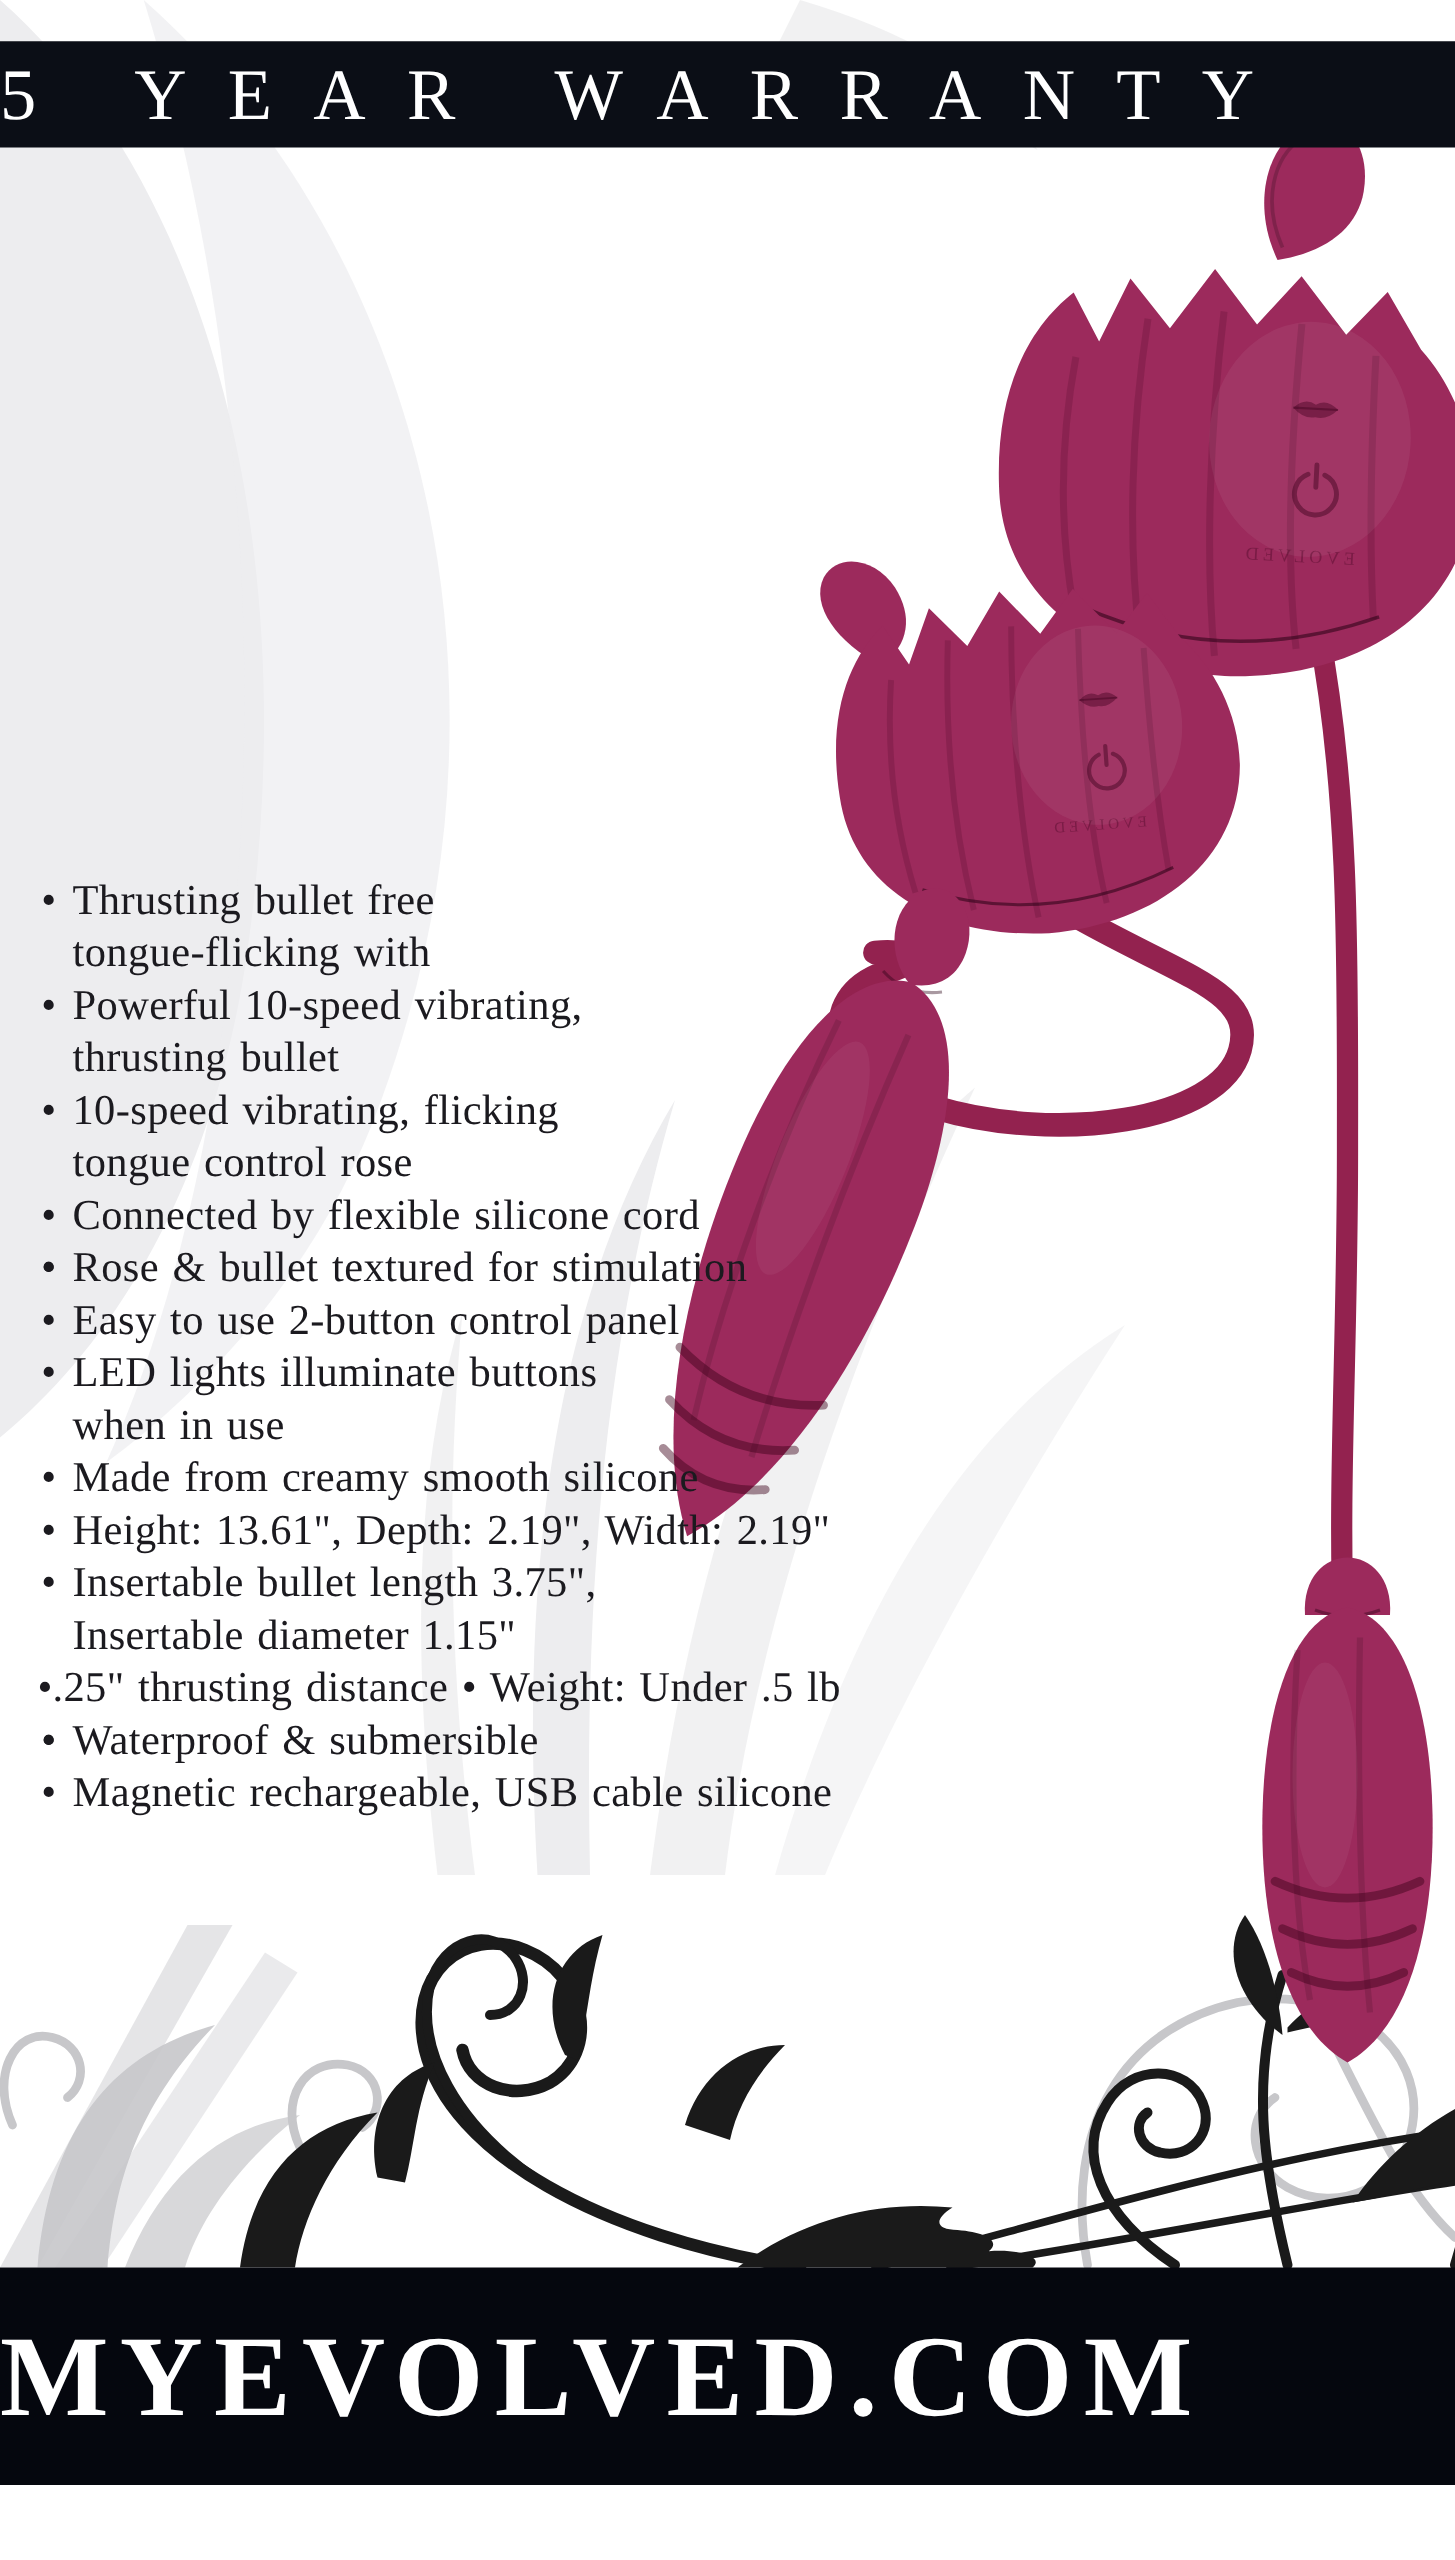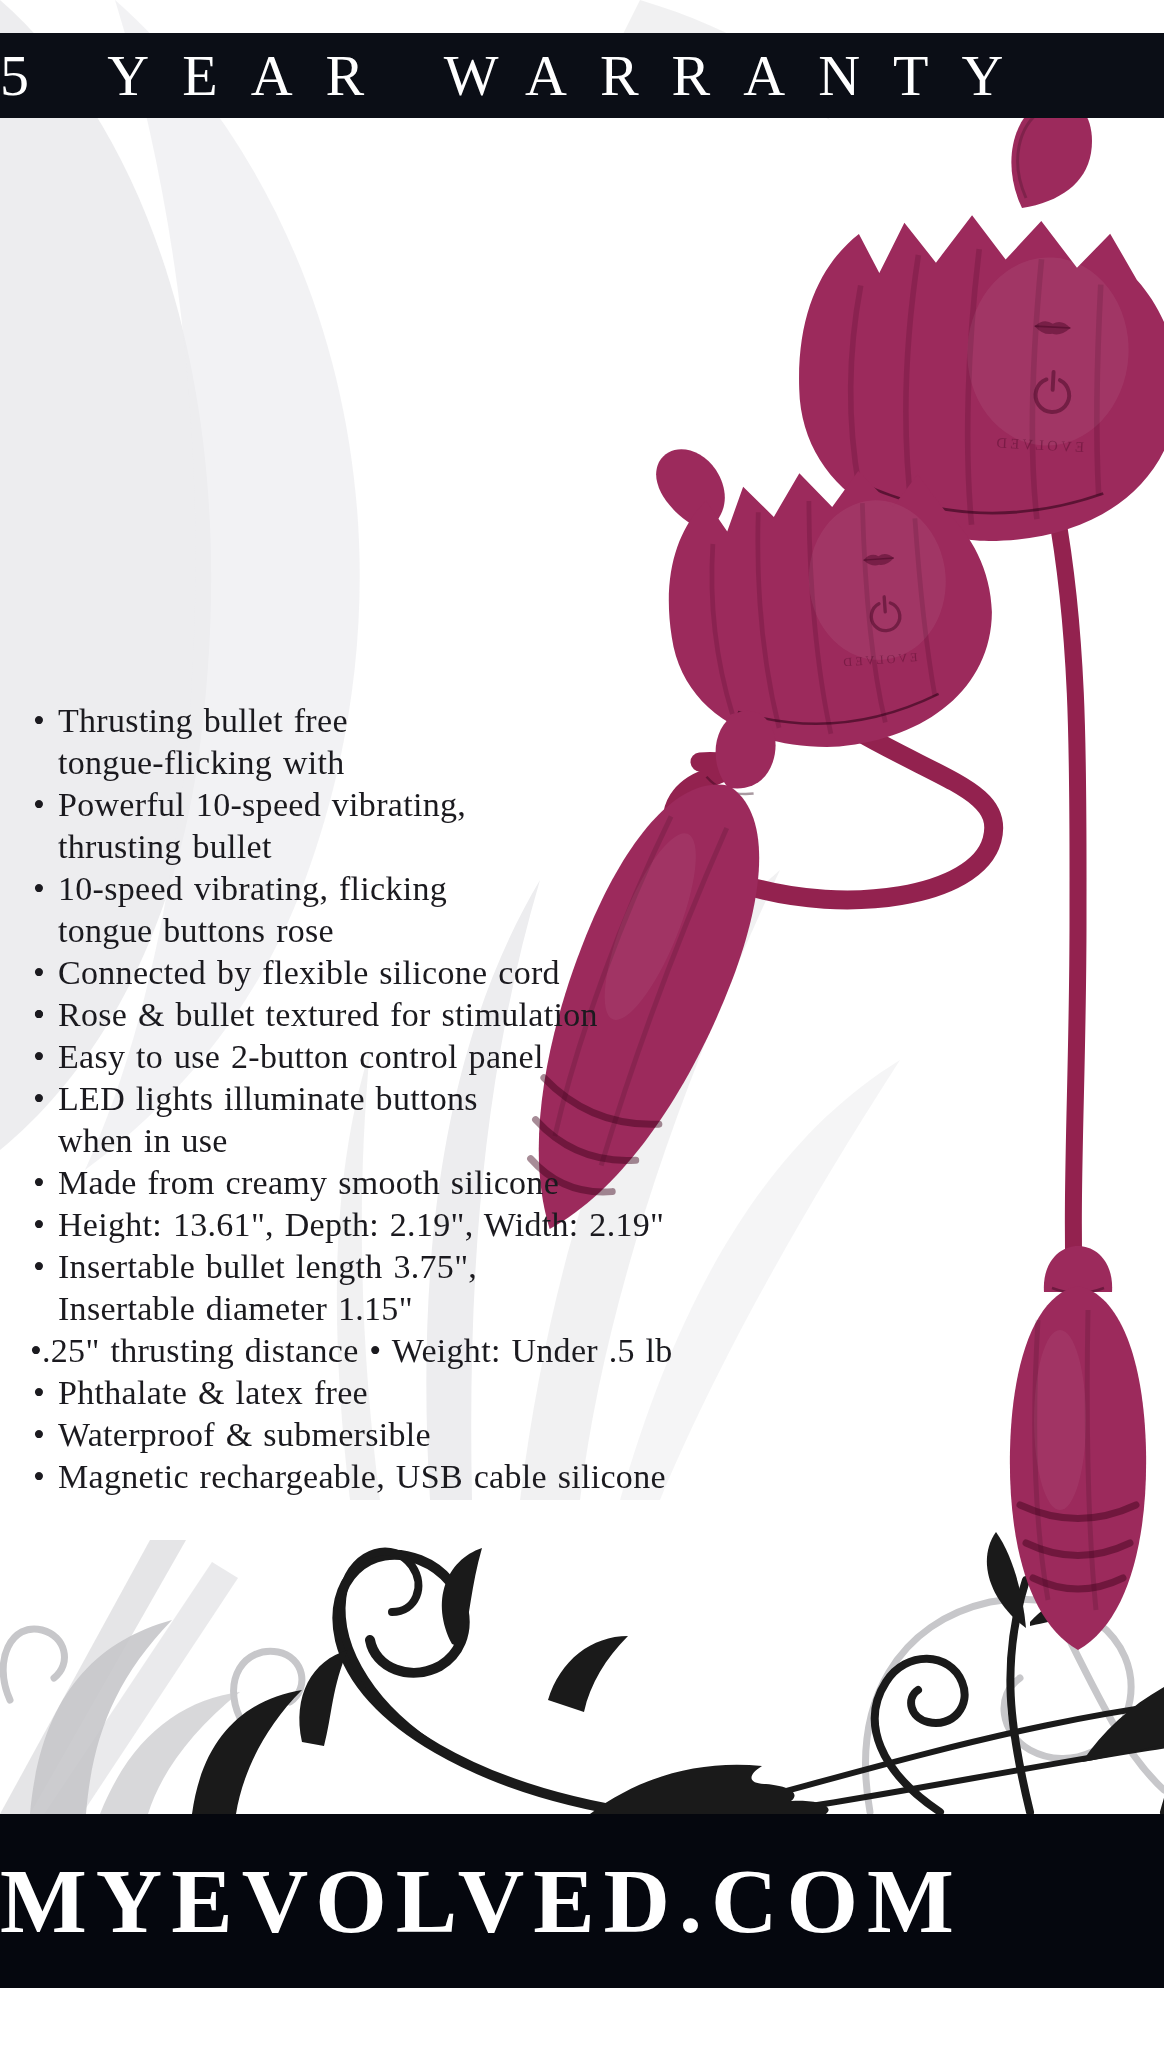--- a/index.html
+++ b/index.html
@@ -210,21 +210,21 @@
       <div class="f-line">
         
         <span class="t">thrusting bullet</span>
       </div>
       <div class="f-line has-bullet">
         <span class="b">•</span>
         <span class="t">10-speed vibrating, flicking</span>
       </div>
       <div class="f-line">
         
-        <span class="t">tongue buttons rose</span>
+        <span class="t">tongue control rose</span>
       </div>
       <div class="f-line has-bullet">
         <span class="b">•</span>
         <span class="t">Connected by flexible silicone cord</span>
       </div>
       <div class="f-line has-bullet">
         <span class="b">•</span>
       </div>
       <div class="f-line has-bullet">
         <span class="b">•</span>
@@ -257,21 +257,20 @@
       <div class="f-line">
         
         <span class="t">Insertable diameter 1.15"</span>
       </div>
       <div class="f-line has-bullet tight">
         <span class="b">•</span>
         <span class="t">.25" thrusting distance • Weight: Under .5 lb</span>
       </div>
       <div class="f-line has-bullet">
         <span class="b">•</span>
-        <span class="t">Phthalate &amp; latex free</span>
       </div>
       <div class="f-line has-bullet">
         <span class="b">•</span>
         <span class="t">Waterproof &amp; submersible</span>
       </div>
       <div class="f-line has-bullet">
         <span class="b">•</span>
         <span class="t">Magnetic rechargeable, USB cable silicone</span>
       </div>
     </section>

